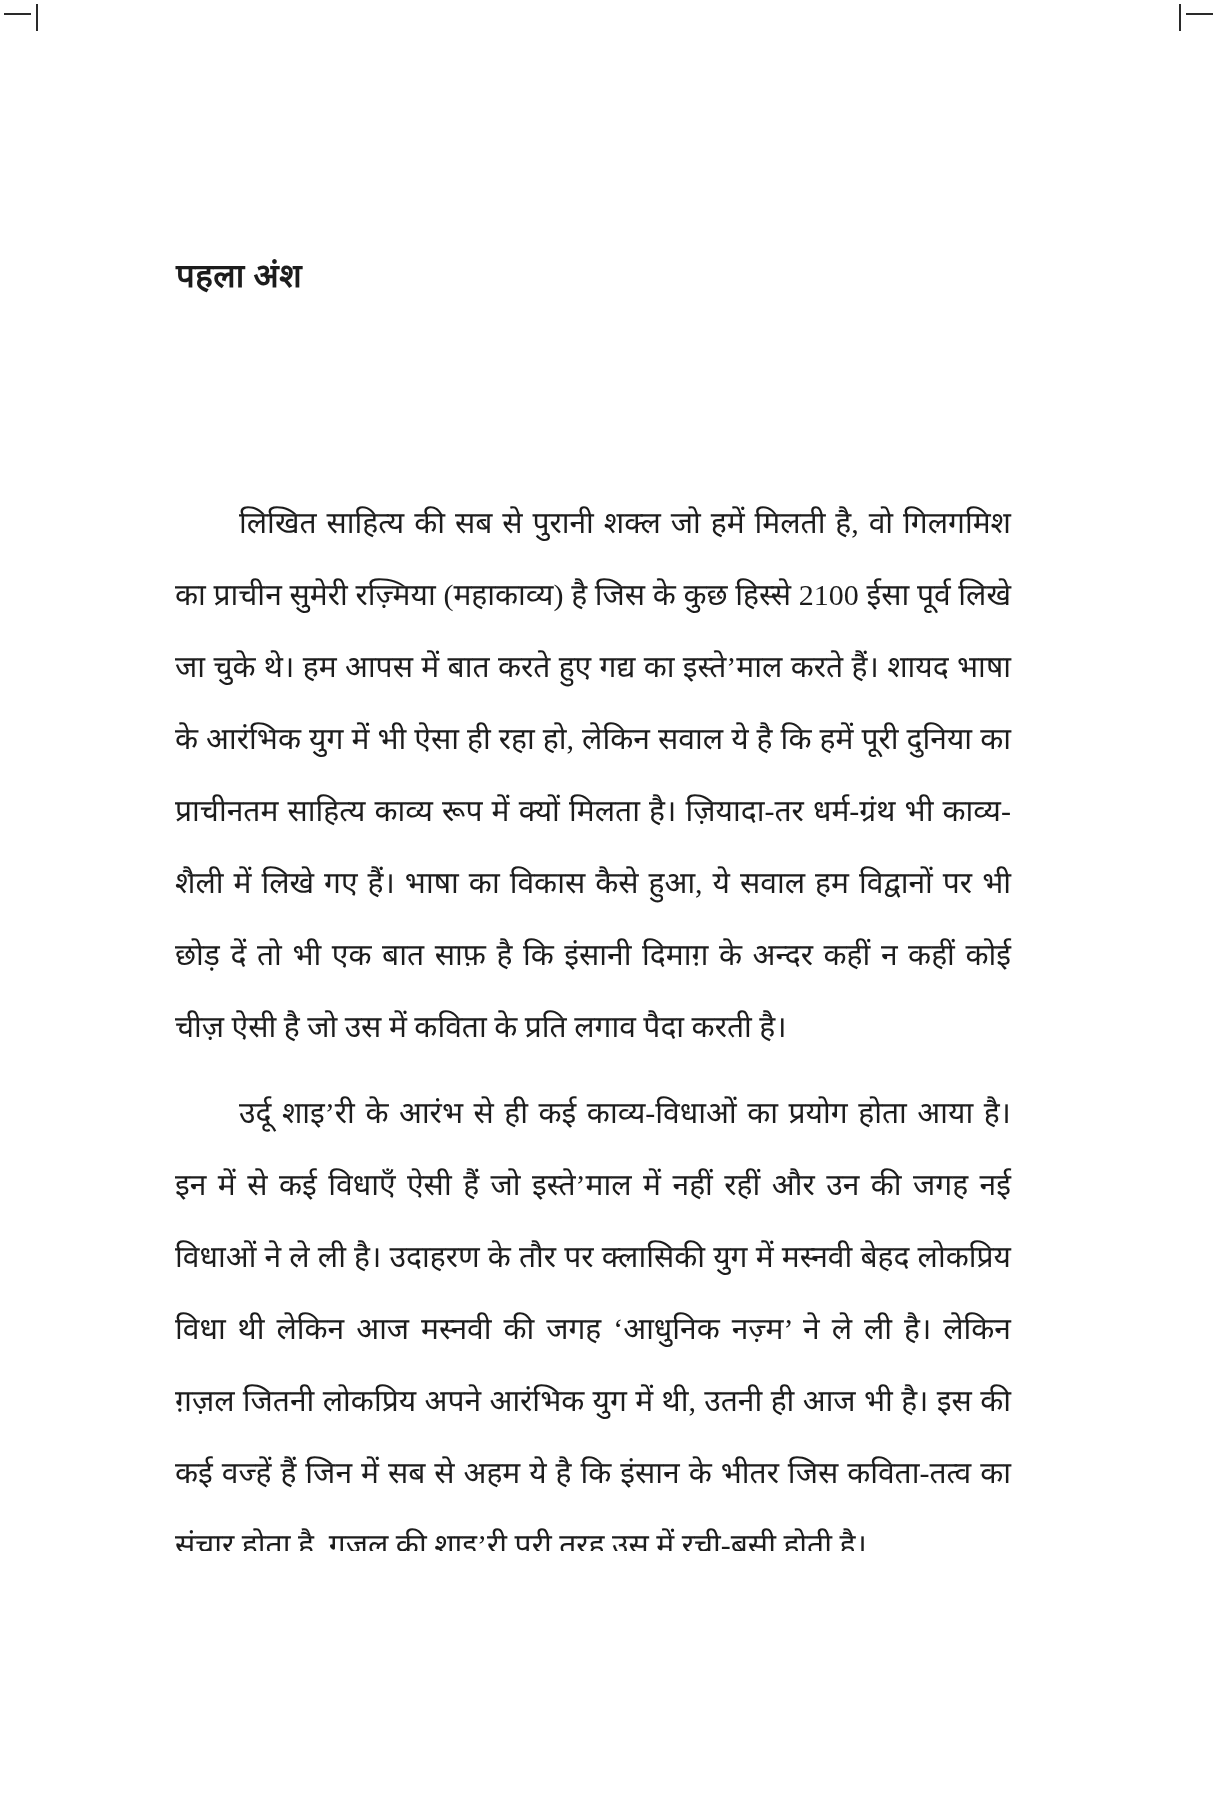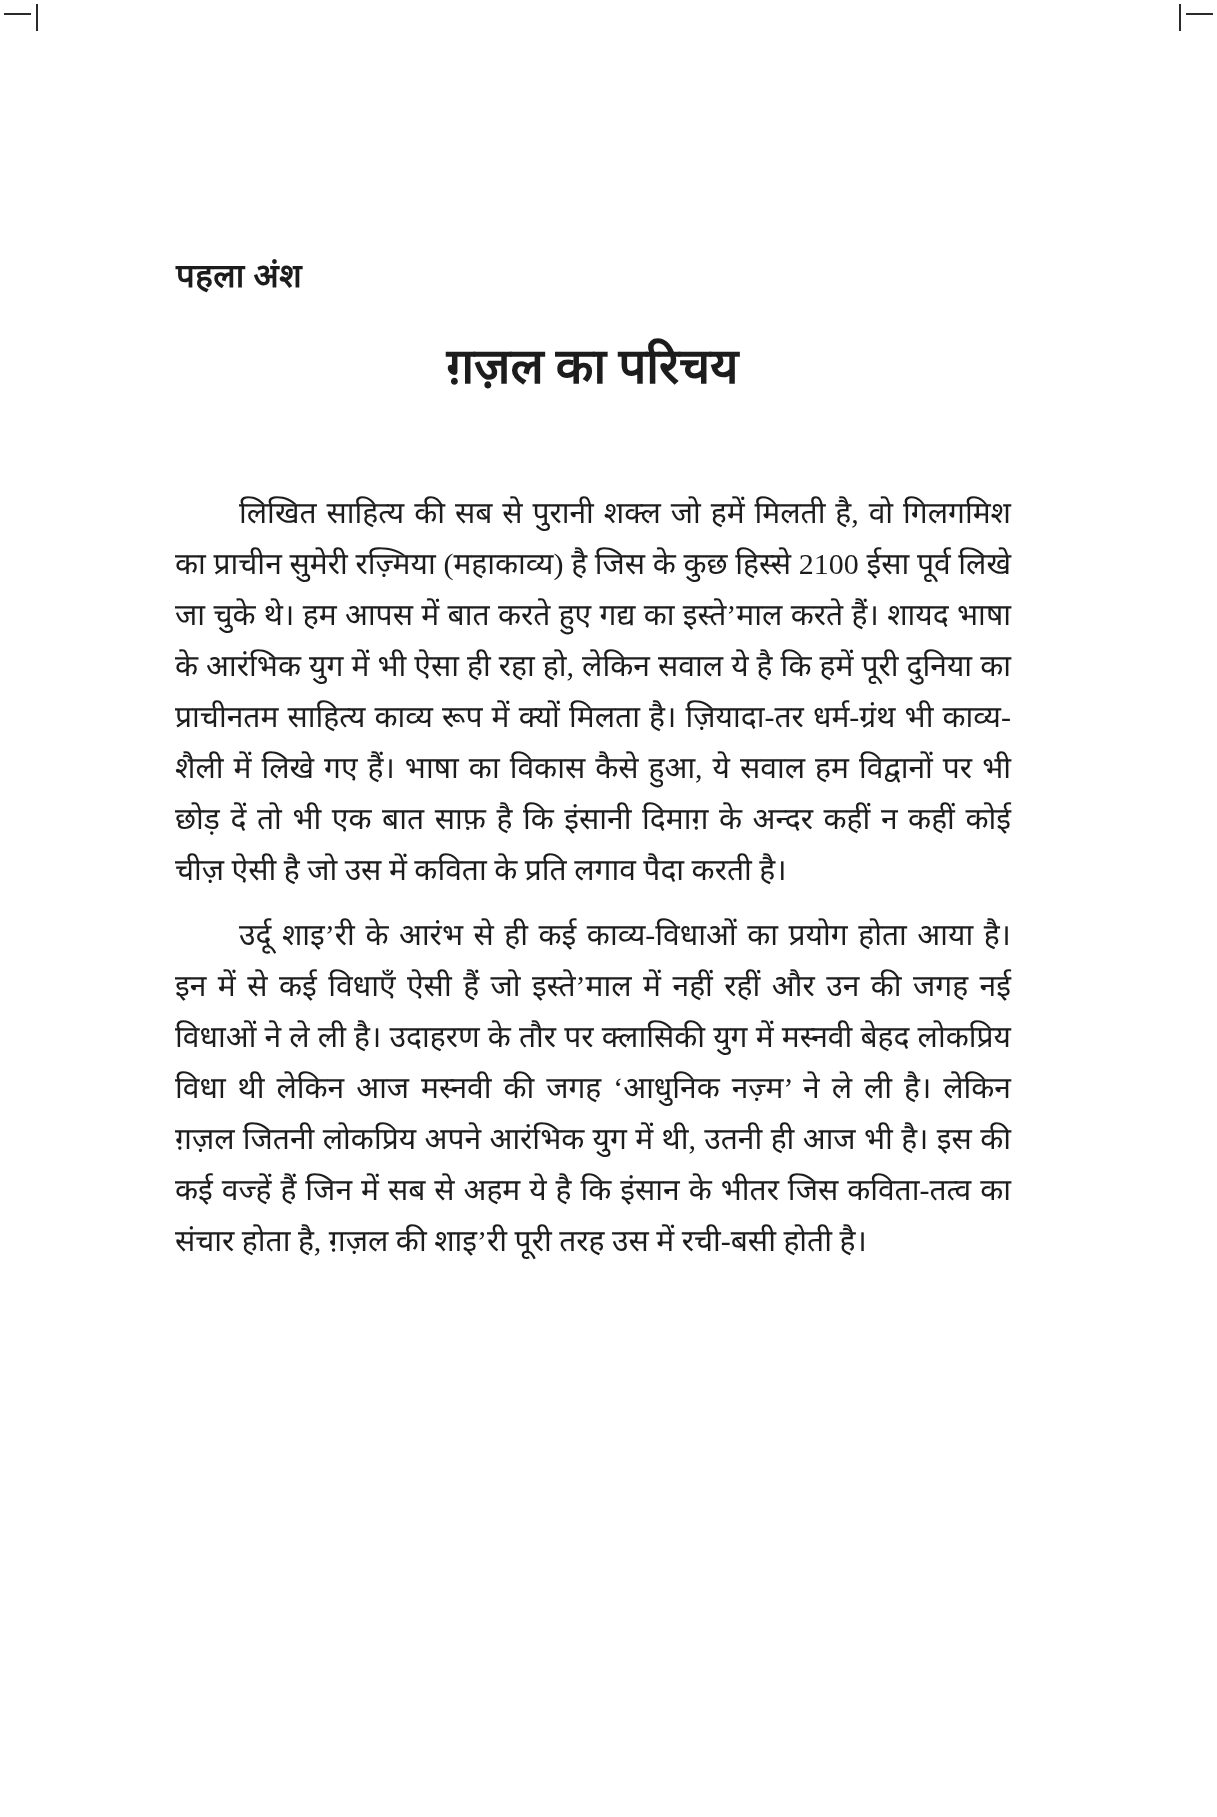--- a/index.html
+++ b/index.html
@@ -44,21 +44,21 @@
     font-weight: 600;
     line-height: 1.3;
     white-space: nowrap;
   }
   .body-text {
     position: absolute;
     left: 175px;
     top: 487px;
     width: 836px;
     font-size: 30px;
-    line-height: 51px;
+    line-height: 72px;
     text-align: justify;
   }
   .body-text p {
     margin: 0 0 14px 0;
     text-indent: 64px;
   }
   .folio {
     position: absolute;
     top: 1642px;
     left: 639px;
@@ -77,21 +77,20 @@
   <div class="crop v" style="left:36px;  top:4px;"></div>
   <div class="crop h" style="left:1186px;top:13px;"></div>
   <div class="crop v" style="left:1179px;top:4px;"></div>
   <div class="crop h" style="left:4px;   top:1802px;"></div>
   <div class="crop v" style="left:36px;  top:1786px;"></div>
   <div class="crop h" style="left:1186px;top:1802px;"></div>
   <div class="crop v" style="left:1179px;top:1786px;"></div>
 
   <div class="section-label">पहला अंश</div>
 
-  <h1 class="chapter-title">ग़ज़ल का परिचय</h1>
 
   <div class="body-text">
     <p>लिखित साहित्य की सब से पुरानी शक्ल जो हमें मिलती है, वो गिलगमिश का प्राचीन सुमेरी रज़्मिया (महाकाव्य) है जिस के कुछ हिस्से 2100 ईसा पूर्व लिखे जा चुके थे। हम आपस में बात करते हुए गद्य का इस्ते’माल करते हैं। शायद भाषा के आरंभिक युग में भी ऐसा ही रहा हो, लेकिन सवाल ये है कि हमें पूरी दुनिया का प्राचीनतम साहित्य काव्य रूप में क्यों मिलता है। ज़ियादा-तर धर्म-ग्रंथ भी काव्य-शैली में लिखे गए हैं। भाषा का विकास कैसे हुआ, ये सवाल हम विद्वानों पर भी छोड़ दें तो भी एक बात साफ़ है कि इंसानी दिमाग़ के अन्दर कहीं न कहीं कोई चीज़ ऐसी है जो उस में कविता के प्रति लगाव पैदा करती है।</p>
     <p>उर्दू शाइ’री के आरंभ से ही कई काव्य-विधाओं का प्रयोग होता आया है। इन में से कई विधाएँ ऐसी हैं जो इस्ते’माल में नहीं रहीं और उन की जगह नई विधाओं ने ले ली है। उदाहरण के तौर पर क्लासिकी युग में मस्नवी बेहद लोकप्रिय विधा थी लेकिन आज मस्नवी की जगह ‘आधुनिक नज़्म’ ने ले ली है। लेकिन ग़ज़ल जितनी लोकप्रिय अपने आरंभिक युग में थी, उतनी ही आज भी है। इस की कई वज्हें हैं जिन में सब से अहम ये है कि इंसान के भीतर जिस कविता-तत्व का संचार होता है, ग़ज़ल की शाइ’री पूरी तरह उस में रची-बसी होती है।</p>
   </div>
 
   <div class="folio">3</div>
 
 </div>
 

